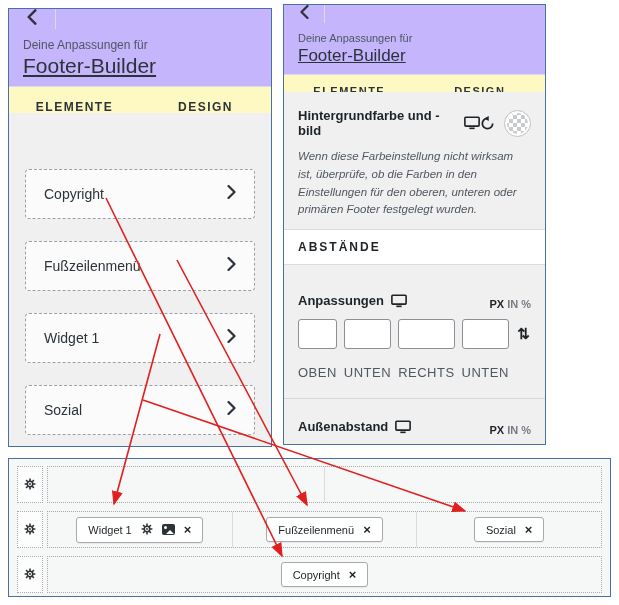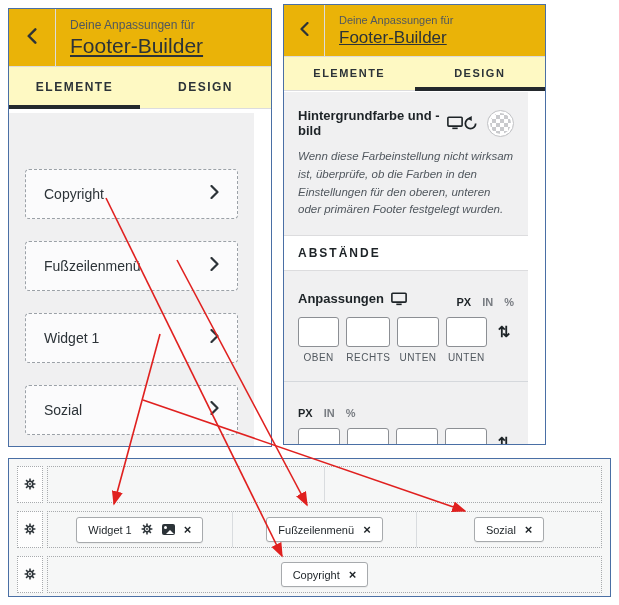--- a/index.html
+++ b/index.html
@@ -4,67 +4,67 @@
 <style>
   html,body{margin:0;padding:0;}
   body{
     width:619px;height:605px;position:relative;background:#fff;
     font-family:"Liberation Sans", sans-serif;color:#2c3338;overflow:hidden;
   }
   .panel{position:absolute;background:#fff;border:1px solid #4a6fa5;box-sizing:border-box;}
   #left-panel{left:8px;top:8px;width:264px;height:439px;}
   #right-panel{left:283px;top:4px;width:263px;height:441px;}
 
-  .hdr{display:flex;border-bottom:1px solid #dcdcde;background:#eab308;align-items:stretch;}
+  .hdr{display:flex;border-bottom:1px solid #dcdcde;background:#c4b5fd;align-items:stretch;flex-direction:column;}
   .back{width:46px;display:flex;align-items:center;justify-content:center;border-right:1px solid #dcdcde;cursor:pointer;}
   #right-panel .back{width:40px;}
   .titles{padding:9px 14px 8px;}
   .t-small{font-size:12px;color:#50575e;margin-bottom:2px;}
   .t-large{font-size:21px;font-weight:300;color:#2c3338;text-decoration:underline;}
   #right-panel .t-small{font-size:11px;}
   #right-panel .t-large{font-size:17px;}
 
   .tabs{display:flex;border-bottom:1px solid #dcdcde;background:#fef9c3;}
   .tab{flex:1;text-align:center;padding:13px 0 14px;font-size:12px;font-weight:bold;
        letter-spacing:1.5px;color:#2c3338;cursor:pointer;position:relative;}
   #right-panel .tab{padding:10px 0 11px;font-size:11px;}
   .tab.active::after{content:"";position:absolute;left:0;right:0;bottom:-1px;height:4px;background:#24292d;}
 
-  .content{position:absolute;left:0;right:17px;bottom:0;background:#f0f0f1;}
+  .content{position:absolute;left:0;right:0;bottom:0;background:#f0f0f1;}
   #left-panel .content{top:104px;padding:56px 16px 0;box-sizing:border-box;}
   #right-panel .content{top:87px;padding:16px 14px 0;box-sizing:border-box;overflow:hidden;}
 
   .item{height:50px;background:#fbfbfc;border:1px dashed #9ba1a7;border-radius:4px;
         display:flex;align-items:center;justify-content:space-between;padding:0 18px;
         margin-bottom:22px;cursor:pointer;box-sizing:border-box;}
   .item-label{font-size:14px;color:#2c3338;}
 
   .ctl-row{display:flex;align-items:center;justify-content:space-between;}
   .ctl-label,.sp-label{font-size:13px;font-weight:bold;color:#1d2327;display:flex;gap:7px;align-items:center;}
   .ctl-actions{display:flex;align-items:center;gap:9px;}
   .swatch{width:25px;height:25px;border-radius:50%;border:1px solid #c3c4c7;
           background:repeating-conic-gradient(#c9cacd 0% 25%, #ffffff 0% 50%);
           background-size:8px 8px;box-shadow:inset 0 0 0 2px #fff;cursor:pointer;}
   .icon-btn{cursor:pointer;display:flex;align-items:center;}
 
-  .desc{font-style:italic;font-size:11.5px;color:#50575e;line-height:1.55;margin:10px 0 16px;}
-
-  .section-bar{margin:0 -14px;background:#fff;border-top:1px solid #dcdcde;border-bottom:1px solid #dcdcde;
+  .desc{font-style:italic;font-size:11.5px;color:#50575e;line-height:1.55;margin:10px 0 10px;}
+
+  .section-bar{margin:8px -14px;background:#fff;border-top:1px solid #dcdcde;border-bottom:1px solid #dcdcde;
                padding:10px 14px;font-size:12px;font-weight:bold;letter-spacing:2px;color:#1d2327;}
 
   .spacing{padding-top:18px;}
   .spacing.second{border-top:1px solid #d5d8dc;margin:18px -14px 0;padding:18px 14px 0;}
   .sp-head{display:flex;justify-content:space-between;align-items:center;margin-bottom:9px;}
-  .units{font-size:11px;color:#787c82;display:flex;gap:11px;font-weight:bold;margin-top:7px;}
+  .units{font-size:11px;color:#787c82;display:flex;gap:3px;font-weight:bold;margin-top:7px;}
   .unit{cursor:pointer;}
   .unit.active{color:#1d2327;}
   .fields{display:flex;gap:7px;align-items:flex-start;}
   .field{flex:1;text-align:center;}
   .field input{width:100%;height:30px;border:1px solid #8c8f94;border-radius:3px;box-sizing:border-box;background:#fff;}
-  .fl{font-size:10px;letter-spacing:.5px;color:#50575e;margin-top:5px;}
+  .fl{font-size:13px;letter-spacing:.5px;color:#50575e;margin-top:16px;}
   .sync{width:20px;font-size:15px;font-weight:bold;color:#1d2327;text-align:center;padding-top:6px;cursor:pointer;}
 
   #builder{position:absolute;left:8px;top:458px;width:603px;height:139px;border:1px solid #4a6fa5;
            background:#f6f7f7;box-sizing:border-box;padding:7px 8px;}
   .brow{display:flex;gap:4px;height:37px;margin-bottom:8px;}
   .brow:last-child{margin-bottom:0;}
   .gear-cell{width:26px;border:1px dotted #a7aaad;background:#fdfdfd;display:flex;
              align-items:center;justify-content:center;cursor:pointer;box-sizing:border-box;}
   .row-area{flex:1;border:1px dotted #a7aaad;display:flex;box-sizing:border-box;}
   .bcol{flex:1;display:flex;align-items:center;justify-content:center;}
@@ -192,29 +192,38 @@
           </span>
         </div>
         <div class="units">
           <span class="unit active">PX</span>
           <span class="unit">IN</span>
           <span class="unit">%</span>
         </div>
       </div>
       <div class="fields">
         <div class="field"><input value="" style=""><div class="fl">OBEN</div></div>
+        <div class="field"><input value="" style=""><div class="fl">UNTEN</div></div>
         <div class="field"><input value="" style=""><div class="fl">RECHTS</div></div>
         <div class="field"><input value="" style=""><div class="fl">UNTEN</div></div>
-        <div class="field"><input value="" style=""><div class="fl">UNTEN</div></div>
         <div class="sync">⇅</div>
       </div>
     </div>
 
     <div class="spacing second">
       <div class="sp-head">
+        <div class="sp-label">
+          <span>Außenabstand</span>
+          <span class="icon-btn">
+            <svg width="16" height="14" viewBox="0 0 18 15">
+                <rect x="1" y="1" width="16" height="10" rx="1" fill="none" stroke="#1d2327" stroke-width="1.8"></rect>
+                <rect x="6" y="12.6" width="6" height="1.8" fill="#1d2327"></rect>
+              </svg>
+          </span>
+        </div>
         <div class="units">
           <span class="unit active">PX</span>
           <span class="unit">IN</span>
           <span class="unit">%</span>
         </div>
       </div>
       <div class="fields">
         <div class="field"><input value="" style=""></div>
         <div class="field"><input value="" style=""></div>
         <div class="field"><input value="" style=""></div>

